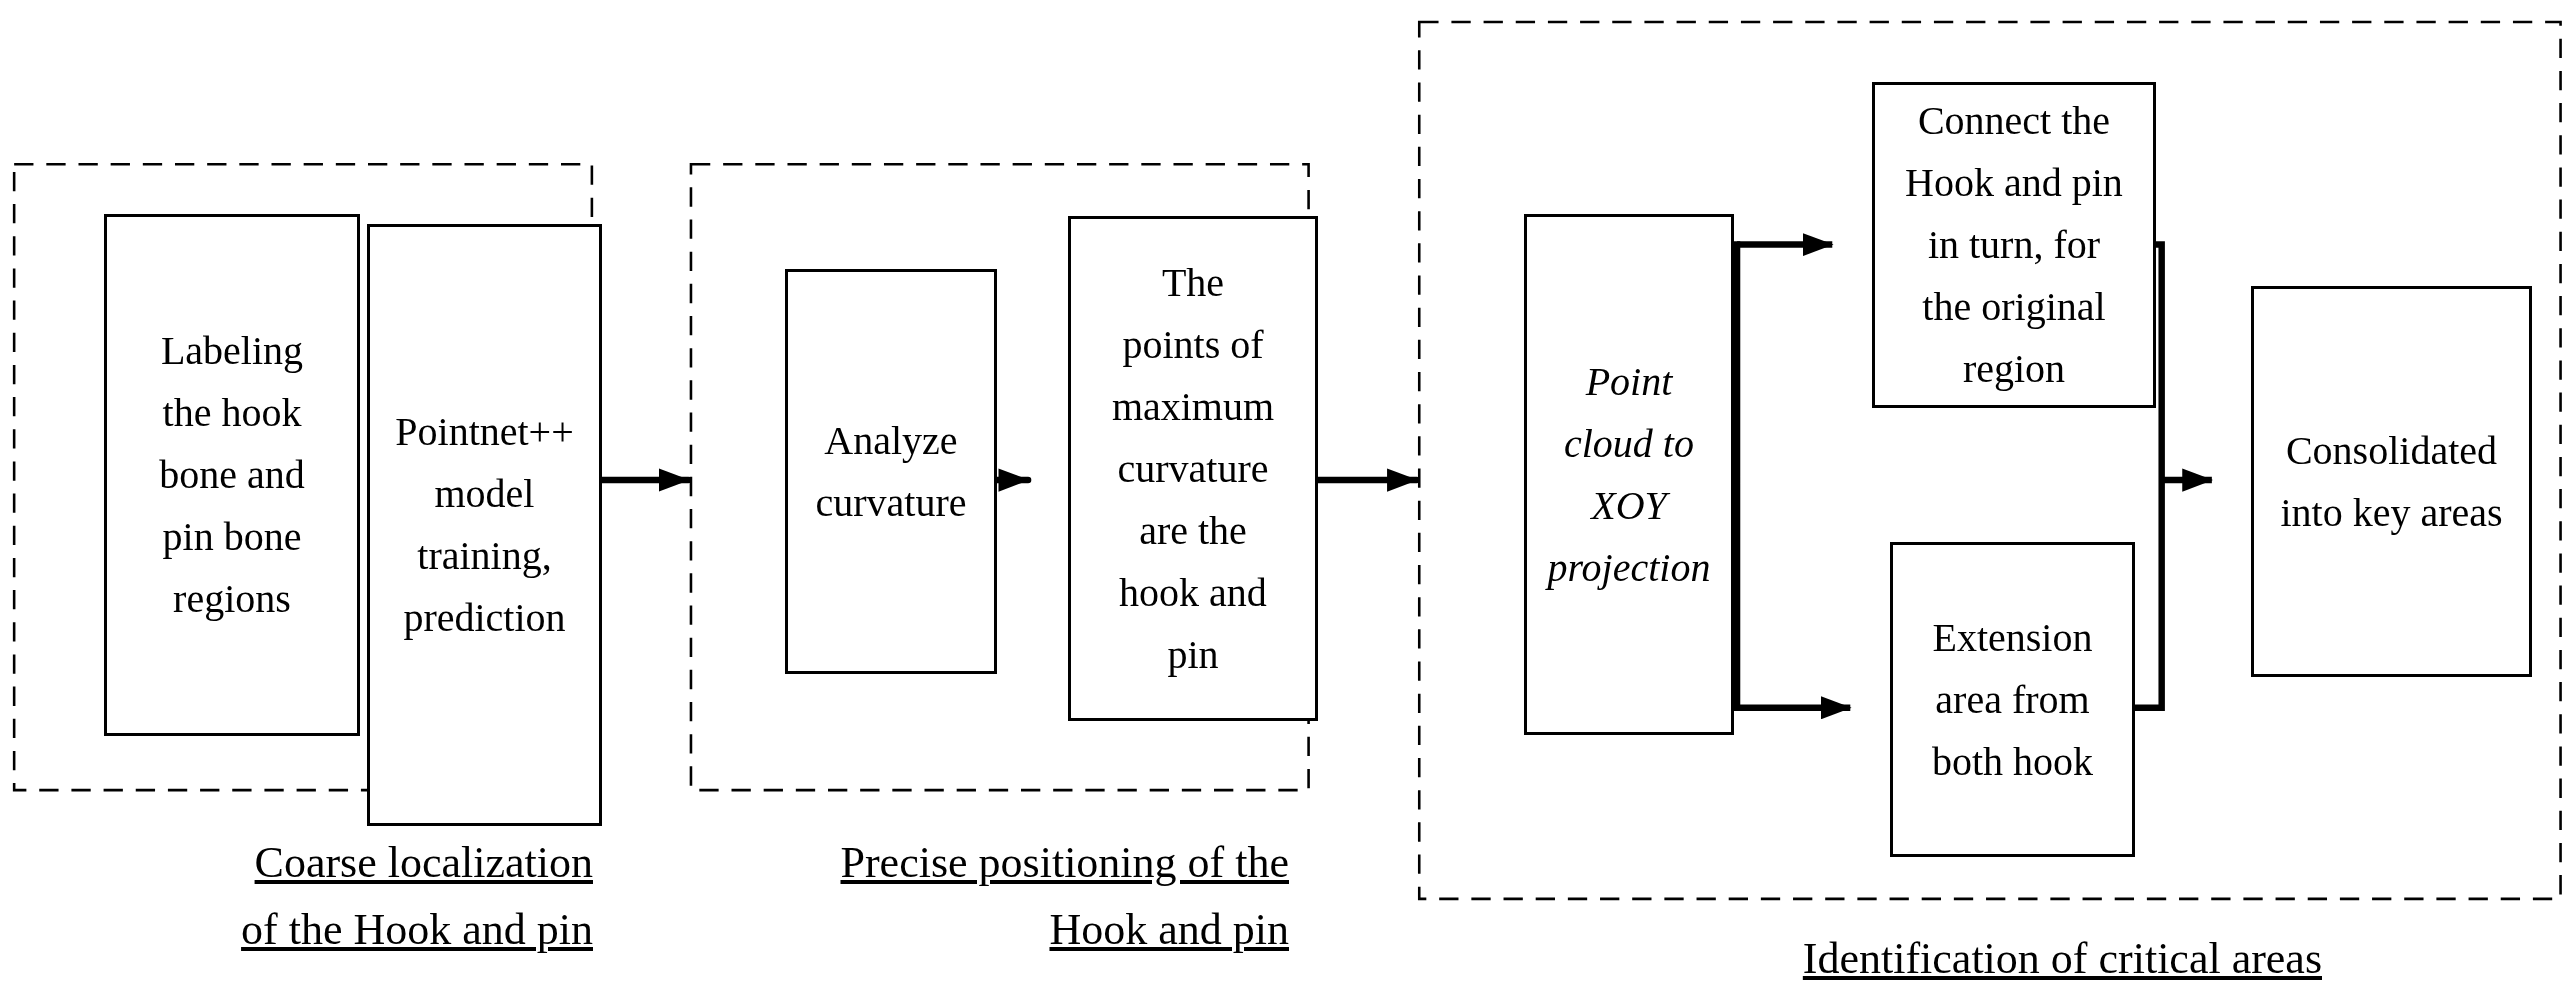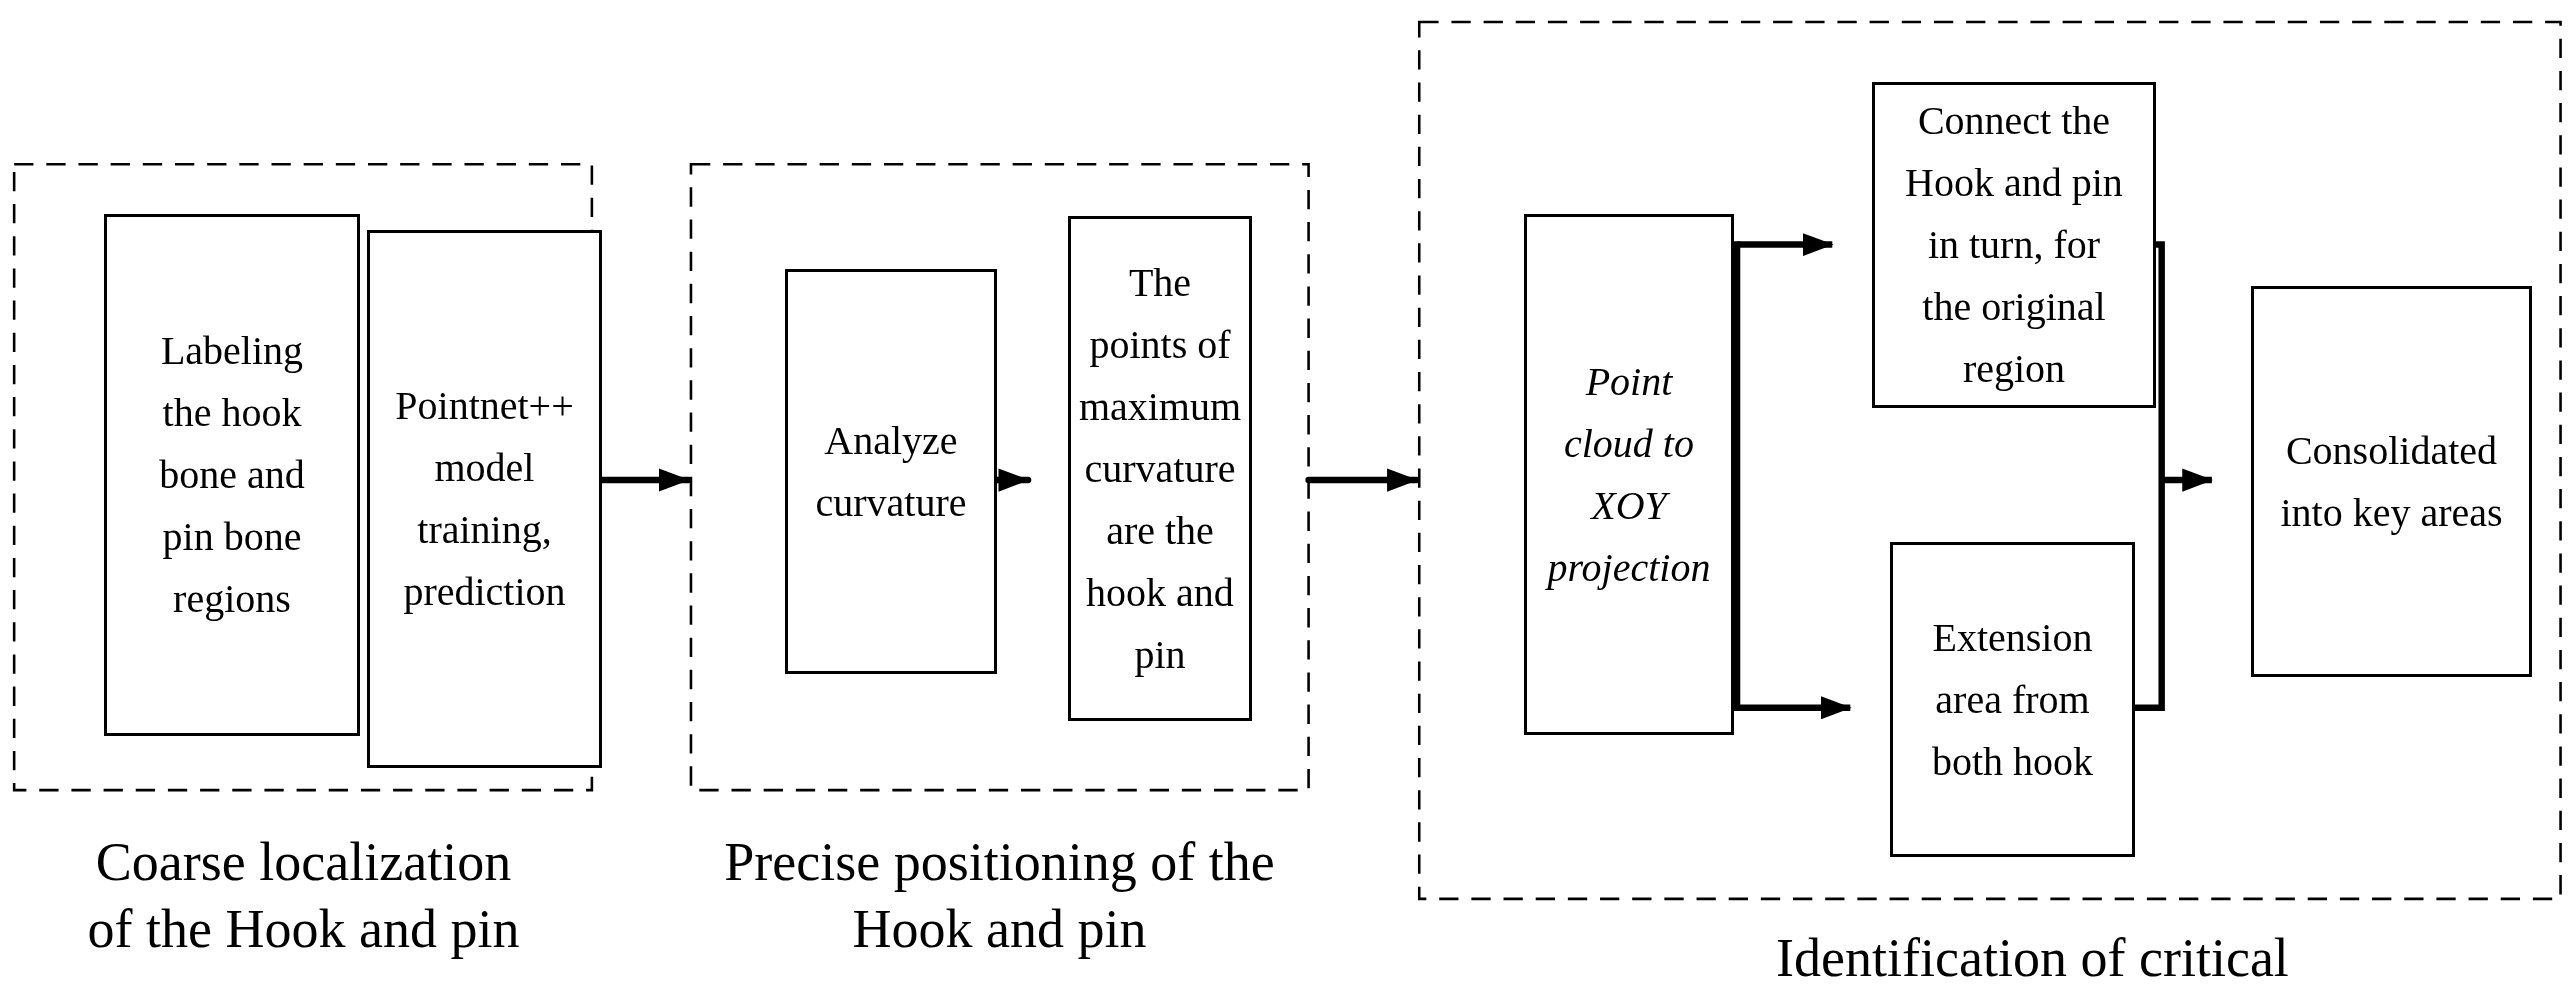--- a/index.html
+++ b/index.html
@@ -32,24 +32,25 @@
     align-items: center;
     justify-content: center;
     text-align: center;
     white-space: pre-line;
     font-size: 40px;
     line-height: 62px;
     margin-left: 37px;
   }
   .caption {
     position: absolute;
-    text-align: center;
+    text-align: right;
     white-space: pre-line;
-    font-size: 54px;
+    font-size: 44px;
     line-height: 67px;
+    text-decoration: underline;
   }
 </style>
 </head>
 <body>
 
 <div class="canvas">
 
   <svg class="connector-layer" viewBox="0 0 4004 1540" xmlns="http://www.w3.org/2000/svg">
     <defs>
       <marker id="ah" viewBox="0 0 48 36" refX="46" refY="18" markerWidth="48" markerHeight="36" markerUnits="userSpaceOnUse" orient="auto">
@@ -71,28 +72,28 @@
     <path d="M2700 380 H2848" stroke="#000000" stroke-width="10" marker-end="url(#ah)"></path>
     <path d="M2700 1100 H2876" stroke="#000000" stroke-width="10" marker-end="url(#ah)"></path>
     <path d="M3360 746 H3438" stroke="#000000" stroke-width="10" marker-end="url(#ah)"></path>
   </svg>
 
   <div class="pbox" style="left:67px; top:214px; width:256px; height:522px;">Labeling
 the hook
 bone and
 pin bone
 regions</div>
-  <div class="pbox" style="left:330px; top:230px; width:235px; height:538px;">Pointnet++
+  <div class="pbox" style="left:330px; top:224px; width:235px; height:602px;">Pointnet++
 model
 training,
 prediction</div>
 
   <div class="pbox" style="left:748px; top:269px; width:212px; height:405px;text-align:center;">Analyze
 curvature</div>
-  <div class="pbox" style="left:1031px; top:216px; width:184px; height:505px;">The
+  <div class="pbox" style="left:1031px; top:216px; width:250px; height:505px;">The
 points of
 maximum
 curvature
 are the
 hook and
 pin</div>
 
   <div class="pbox" style="left:1487px; top:214px; width:210px; height:521px;font-style:italic;">Point
 cloud to
 XOY

